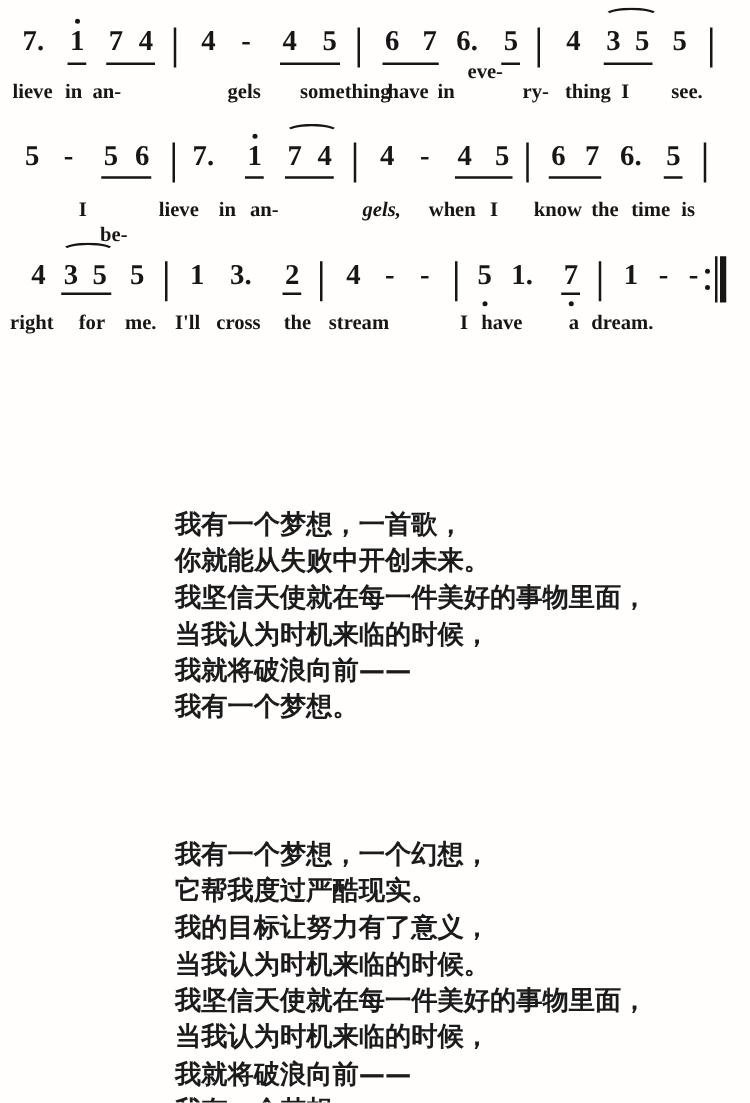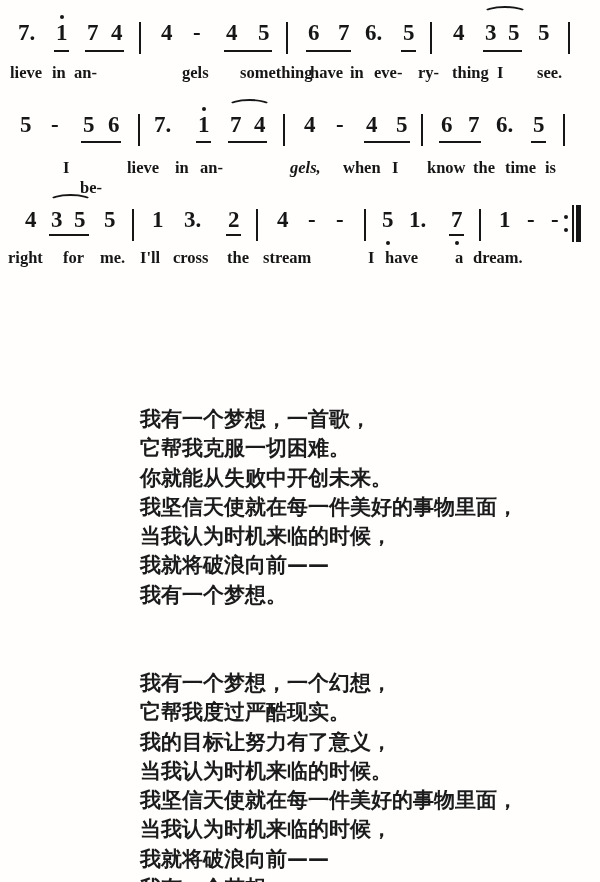--- a/index.html
+++ b/index.html
@@ -75,21 +75,21 @@
       <div class="uline" style="left: 401px; top: 50px; width: 15px;"></div>
       <div class="uline" style="left: 483px; top: 50px; width: 39px;"></div>
       <div class="slur" style="left: 483px; top: 6px; width: 44px;"></div>
       <div class="lyric" style="left: 10px; top: 64px;">lieve</div>
       <div class="lyric" style="left: 52px; top: 64px;">in</div>
       <div class="lyric" style="left: 74px; top: 64px;">an-</div>
       <div class="lyric" style="left: 182px; top: 64px;">gels</div>
       <div class="lyric" style="left: 240px; top: 64px;">something</div>
       <div class="lyric" style="left: 310px; top: 64px;">have</div>
       <div class="lyric" style="left: 350px; top: 64px;">in</div>
-      <div class="lyric" style="left: 374px; top: 64px;">eve-</div>
+      <div class="lyric" style="left: 374px; top: 48px;">eve-</div>
       <div class="lyric" style="left: 418px; top: 64px;">ry-</div>
       <div class="lyric" style="left: 452px; top: 64px;">thing</div>
       <div class="lyric" style="left: 497px; top: 64px;">I</div>
       <div class="lyric" style="left: 537px; top: 64px;">see.</div>
       <div class="note" style="left: 20px; top: 113px;">5</div>
       <div class="note" style="left: 51px; top: 113px;">-</div>
       <div class="note" style="left: 83px; top: 113px;">5</div>
       <div class="note" style="left: 108px; top: 113px;">6</div>
       <div class="barline" style="left: 138px; top: 114px; height: 32px;"></div>
       <div class="note" style="left: 154px; top: 113px;">7.</div>
@@ -166,21 +166,20 @@
       <div class="lyric" style="left: 263px; top: 249px;">stream</div>
       <div class="lyric" style="left: 368px; top: 249px;">I</div>
       <div class="lyric" style="left: 385px; top: 249px;">have</div>
       <div class="lyric" style="left: 455px; top: 249px;">a</div>
       <div class="lyric" style="left: 473px; top: 249px;">dream.</div>
     </div>
 
 
   <div class="stanza" id="stanza1">
     <div>我有一个梦想，一首歌，</div>
-    <div>它帮我克服一切困难。</div>
     <div>你就能从失败中开创未来。</div>
     <div>我坚信天使就在每一件美好的事物里面，</div>
     <div>当我认为时机来临的时候，</div>
     <div>我就将破浪向前——</div>
     <div>我有一个梦想。</div>
   </div>
 
   <div class="stanza" id="stanza2">
     <div>我有一个梦想，一个幻想，</div>
     <div>它帮我度过严酷现实。</div>

